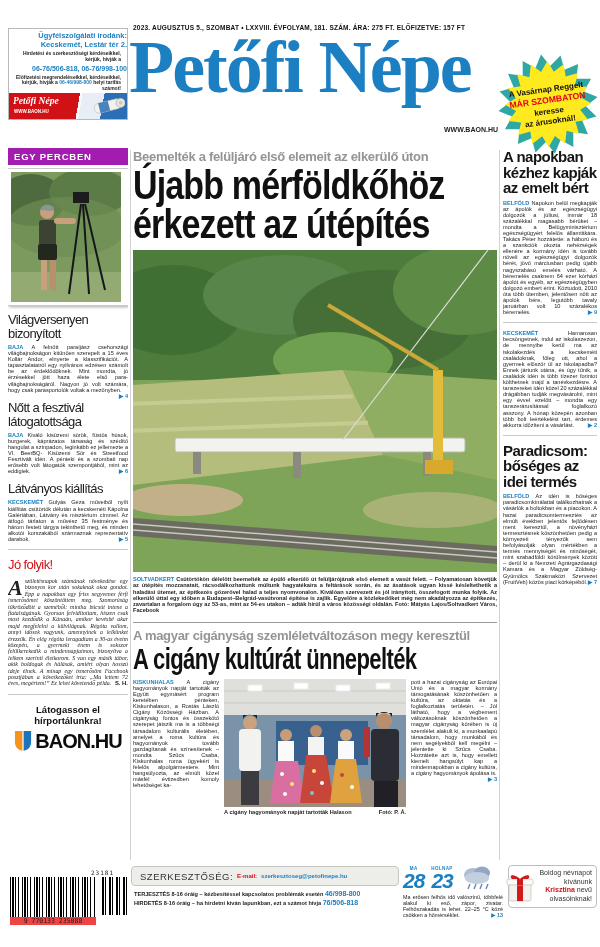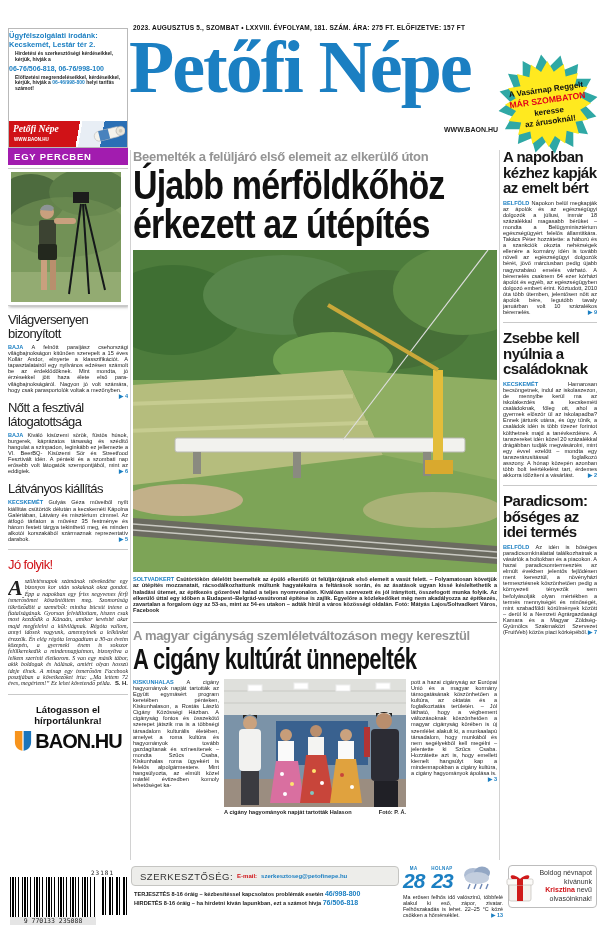--- a/index.html
+++ b/index.html
@@ -4,21 +4,21 @@
 <style>
   html,body{margin:0;padding:0;}
   body{width:600px;height:947px;background:#fff;font-family:"Liberation Sans",sans-serif;color:#1c1c1c;}
   .page{position:relative;width:600px;height:947px;overflow:hidden;background:#fff;}
 
   
   .dateline{position:absolute;left:133px;top:24px;font-size:6.5px;font-weight:bold;letter-spacing:.2px;color:#111;}
   .masthead{position:absolute;left:129px;top:30px;font-family:"Liberation Serif",serif;font-weight:bold;font-size:74px;line-height:74px;letter-spacing:-2px;color:#1b7fc2;white-space:nowrap;}
   .site-under{position:absolute;left:380px;top:126px;width:118px;text-align:right;font-size:7px;font-weight:bold;color:#222;}
 
-  .svcbox{position:absolute;left:8px;top:28px;width:120px;height:120px;border:1px solid #b9b9b9;background:#fff;box-sizing:border-box;text-align:left;}
+  .svcbox{position:absolute;left:8px;top:28px;width:120px;height:92px;border:1px solid #b9b9b9;background:#fff;box-sizing:border-box;text-align:right;}
   .svcbox .t{font-size:7.5px;line-height:8.5px;font-weight:bold;color:#1b7fc2;margin-top:3px;}
   .svcbox .s{font-size:5px;line-height:5.8px;font-weight:bold;color:#222;margin-top:2px;padding:0 6px;}
   .svcbox .ph{font-size:7px;line-height:8px;font-weight:bold;color:#1b7fc2;margin-top:2px;}
   .svcbox .s .bluetel{color:#1b7fc2;}
   .svc-logo{position:absolute;left:0;bottom:0;width:118px;height:26px;background:linear-gradient(100deg,#d01217 0 58%,#ffffff 58% 60%,#e8eef5 60% 78%,#2a6fb5 78%);overflow:hidden;}
   .svc-logo .pn{position:absolute;left:4px;top:3px;font-family:"Liberation Serif",serif;font-style:italic;font-weight:bold;font-size:9.5px;color:#fff;}
   .svc-logo .wb{position:absolute;left:5px;top:16px;font-size:4.5px;font-weight:bold;color:#fff;}
   .svc-roll{position:absolute;right:2px;top:2px;}
 
   .starburst{position:absolute;left:498px;top:52px;width:100px;height:104px;transform:rotate(-8deg);}
@@ -47,21 +47,21 @@
   .sig{font-weight:bold;float:right;font-style:normal;font-family:"Liberation Sans",sans-serif;}
 
   .cta{font-size:9.5px;font-weight:bold;text-align:center;margin:9px 0 4px 0;color:#111;}
   .baonlogo{display:flex;align-items:flex-start;justify-content:center;gap:3px;}
   .baonlogo .txt{font-size:20px;font-weight:bold;letter-spacing:-1px;color:#0d0d0d;}
 
   .barcode{position:absolute;left:8px;top:869px;width:120px;height:70px;}
   .bc-num{position:absolute;right:14px;top:0;font-family:"DejaVu Sans Mono",monospace;font-size:6px;letter-spacing:1px;}
   .bc-bars{position:absolute;left:2px;top:8px;width:86px;height:46px;background:repeating-linear-gradient(90deg,#000 0 1px,#fff 1px 2px,#000 2px 4px,#fff 4px 5px,#000 5px 6px,#fff 6px 8px,#000 8px 9px,#fff 9px 12px);}
   .bc-addon{position:absolute;left:94px;top:8px;width:26px;height:38px;background:repeating-linear-gradient(90deg,#000 0 2px,#fff 2px 3px,#000 3px 4px,#fff 4px 7px);}
-  .bc-digits{position:absolute;left:2px;top:48px;width:86px;background:#e5e5e5;font-family:"DejaVu Sans Mono",monospace;font-size:6.5px;text-align:center;}
+  .bc-digits{position:absolute;left:2px;top:48px;width:86px;background:#ef4444;font-family:"DejaVu Sans Mono",monospace;font-size:6.5px;text-align:center;}
 
   
   .kicker{font-size:13px;font-weight:bold;color:#949494;letter-spacing:-.3px;margin:2px 0 1px 0;}
   .headline1{margin:2px 0 6px 0;font-size:40px;line-height:39px;font-weight:bold;letter-spacing:-1px;color:#111;width:430px;transform:scaleX(.85);transform-origin:0 0;}
   .headline2{margin:1px 0 5px 0;font-size:29px;line-height:30px;font-weight:bold;letter-spacing:-.8px;color:#111;width:480px;transform:scaleX(.76);transform-origin:0 0;white-space:nowrap;}
   .leadphoto{width:364px;height:322px;overflow:hidden;}
   .leadphoto svg{display:block;}
   .lead-caption{font-size:5.6px;line-height:6.3px;font-weight:bold;text-align:justify;color:#242424;margin:4px 0 0 0;}
   .mainrule{border:0;border-top:1px solid #9a9a9a;margin:8px 0 5px 0;}
   .threecol{display:flex;gap:5px;margin-top:2px;}
@@ -294,21 +294,20 @@
       <p class="small coltext"><span>pott a hazai cigányság az Európai Unió és a magyar kormány támogatásának köszönhetően a kultúra, az oktatás és a foglalkoztatás területén. – Jól látható, hogy a végbement változásoknak köszönhetően a magyar cigányság körében is új szemlélet alakult ki, a munkaalapú társadalom, hogy munkából és nem segélyekből kell megélni – jelentette ki Szűcs Csaba. Hozzátette azt is, hogy emellett kiemelt hangsúlyt kap a mindennapokban a cigány kultúra, a cigány hagyományok ápolása is.</span> <span class="pageref"><span>▶</span> <span>3</span></span></p>
     </div>
   </div>
 
   <div class="rightcol">
     <h2 class="right-h">A napokban kézhez kapják az emelt bért</h2>
     <p class="small"><span class="tag">BELFÖLD</span> <span>Napokon belül megkapják az ápolók és az egészségügyi dolgozók a júliusi, immár 18 százalékkal magasabb bérüket – mondta a Belügyminisztérium egészségügyért felelős államtitkára. Takács Péter hozzátette: a háború és a szankciók okozta nehézségek ellenére a kormány idén is tovább növeli az egészségügyi dolgozók bérét, jövő márciusban pedig újabb nagyszabású emelés várható. A béremelés csaknem 64 ezer kórházi ápolót és egyéb, az egészségügyben dolgozó embert érint. Köztudott, 2010 óta több ütemben, jelentősen nőtt az ápolók bére, legutóbb tavaly januárban volt 10 százalékos béremelés.</span> <span class="pageref"><span>▶</span> <span>9</span></span></p>
 
     <hr class="rule">
 
-    <h2 class="right-h">Zsebbe kell nyúlnia a családoknak</h2>
     <p class="small"><span class="tag">KECSKEMÉT</span> <span>Hamarosan becsöngetnek, indul az iskolaszezon, de mennyibe kerül ma az iskolakezdés a kecskeméti családoknak, főleg ott, ahol a gyermek először ül az iskolapadba? Ennek jártunk utána, és úgy tűnik, a családok idén is több tízezer forintot költhetnek majd a tanévkezdésre. A tanszereket idén közel 20 százalékkal drágábban tudják megvásárolni, mint egy évvel ezelőtt – mondta egy tanszerárusítással foglalkozó asszony. A hónap közepén azonban több bolt leértékelést tart, érdemes akkorra időzíteni a vásárlást.</span> <span class="pageref"><span>▶</span> <span>2</span></span></p>
 
     <hr class="rule">
 
     <h2 class="right-h">Paradicsom: bőséges az idei termés</h2>
     <p class="small"><span class="tag">BELFÖLD</span> <span>Az idén is bőséges paradicsomkínálattal találkozhatnak a vásárlók a boltokban és a piacokon. A hazai paradicsomtermesztés az elmúlt években jelentős fejlődésen ment keresztül, a növényházi termesztésnek köszönhetően pedig a környezeti tényezők sem befolyásolják olyan mértékben a termés mennyiségét és minőségét, mint szabadföldi körülmények között – derül ki a Nemzeti Agrárgazdasági Kamara és a Magyar Zöldség-Gyümölcs Szakmaközi Szervezet (FruitVeb) közös piaci körképéből.</span> <span class="pageref"><span>▶</span> <span>7</span></span></p>
   </div>
 
   <div class="edpanel">
     <span class="lab">SZERKESZTŐSÉG:</span>

